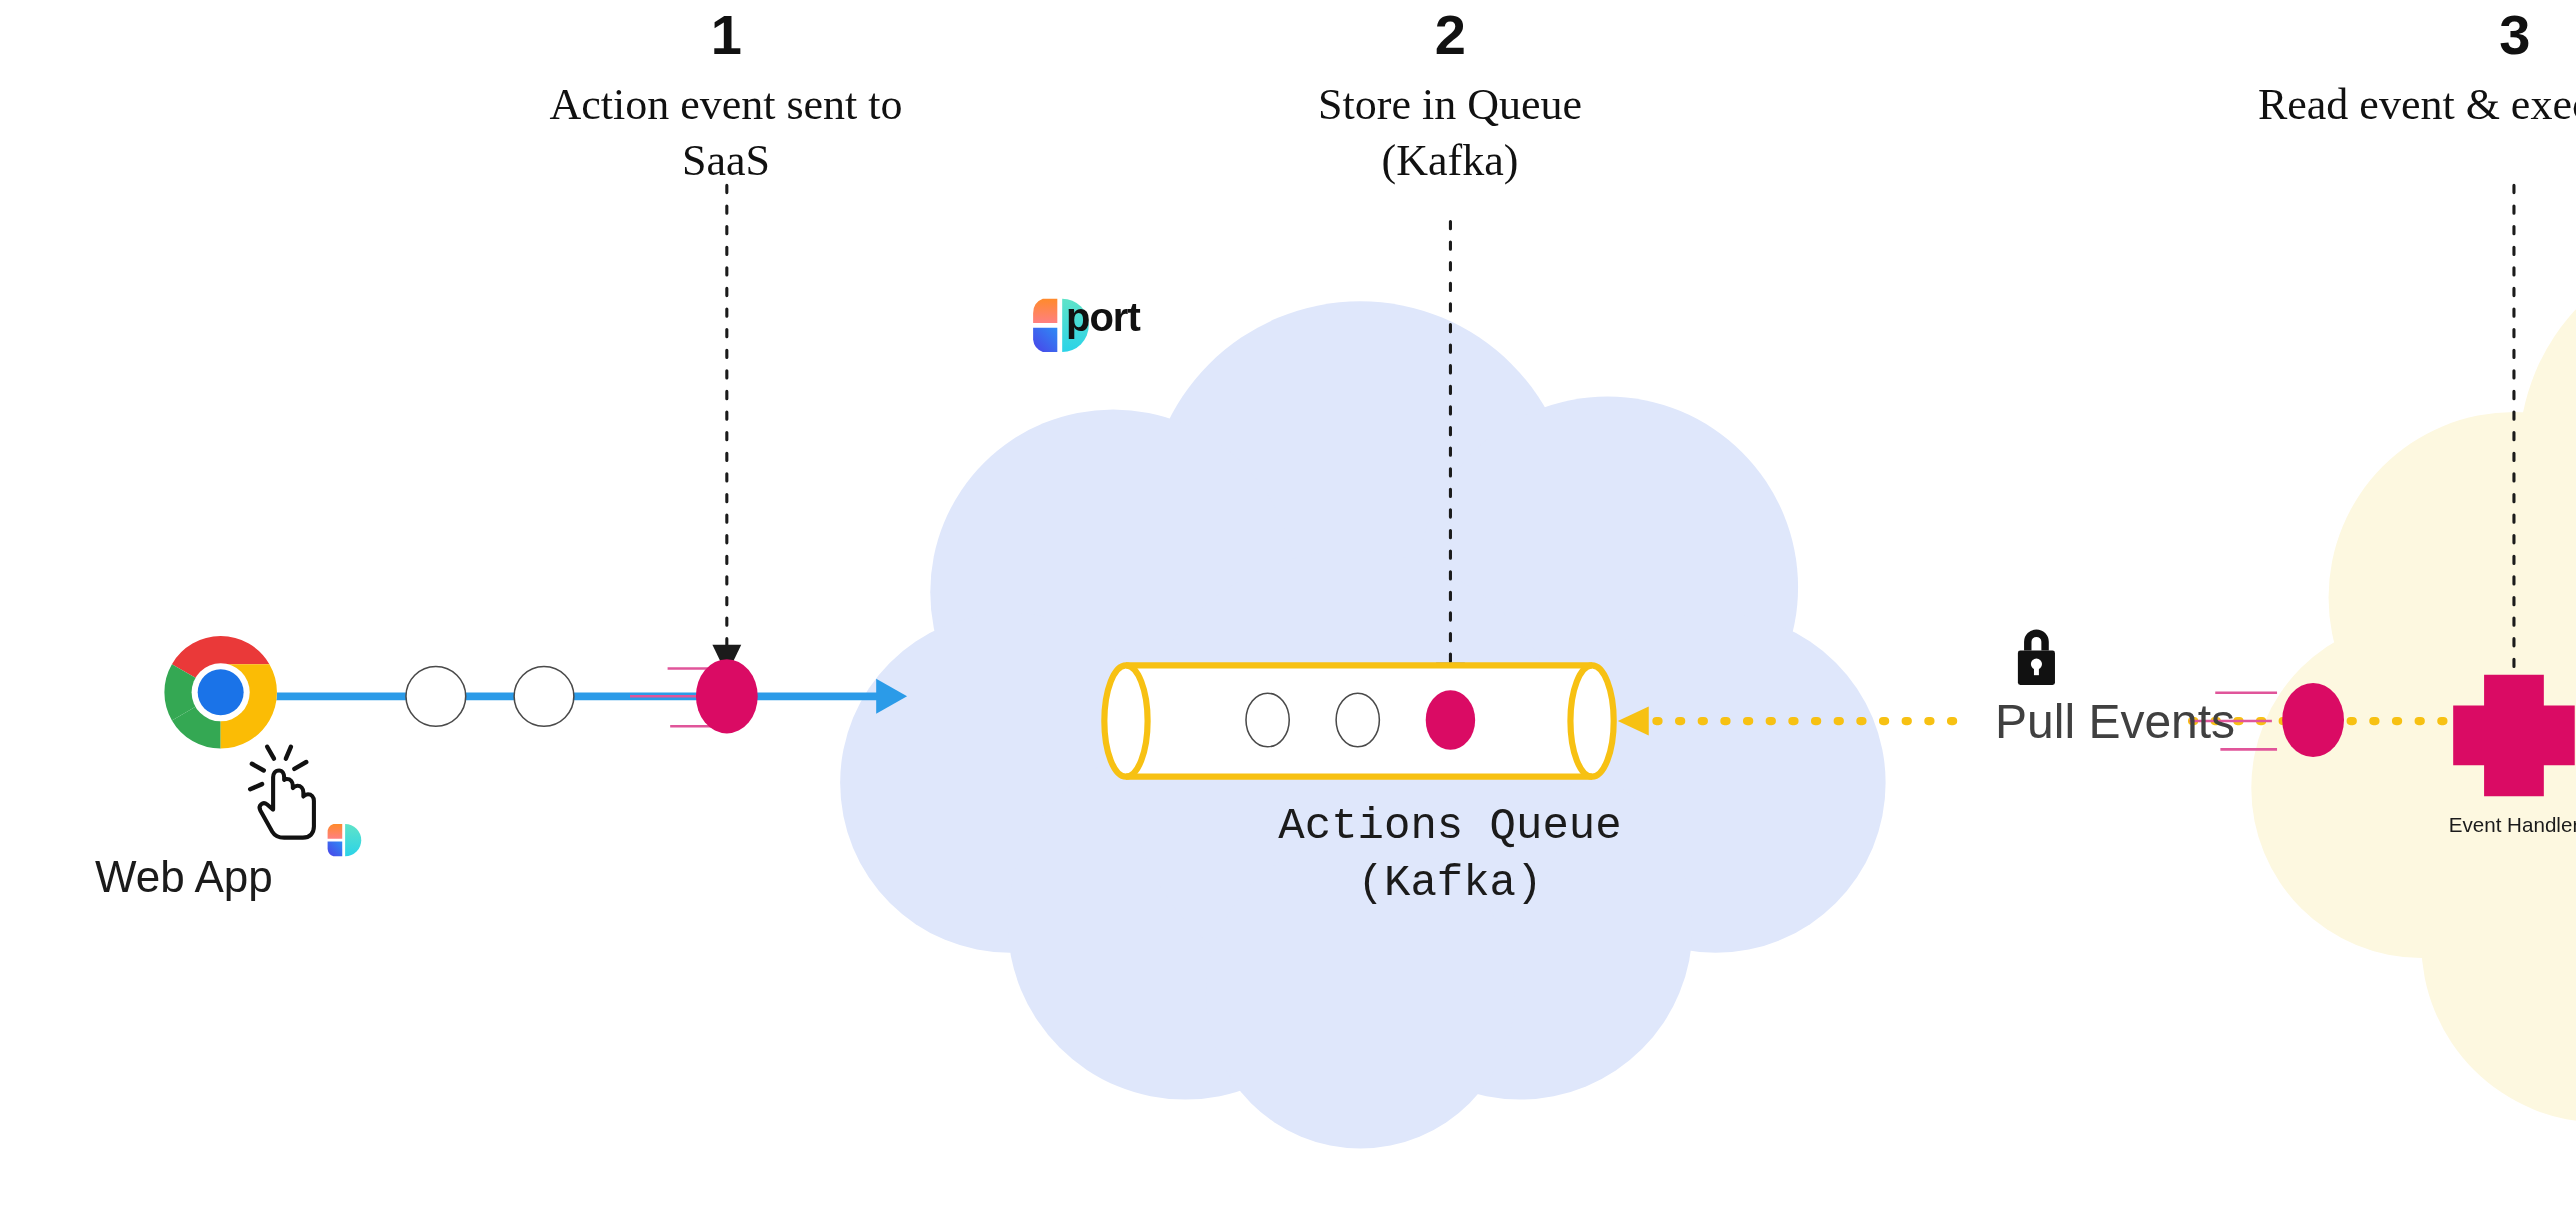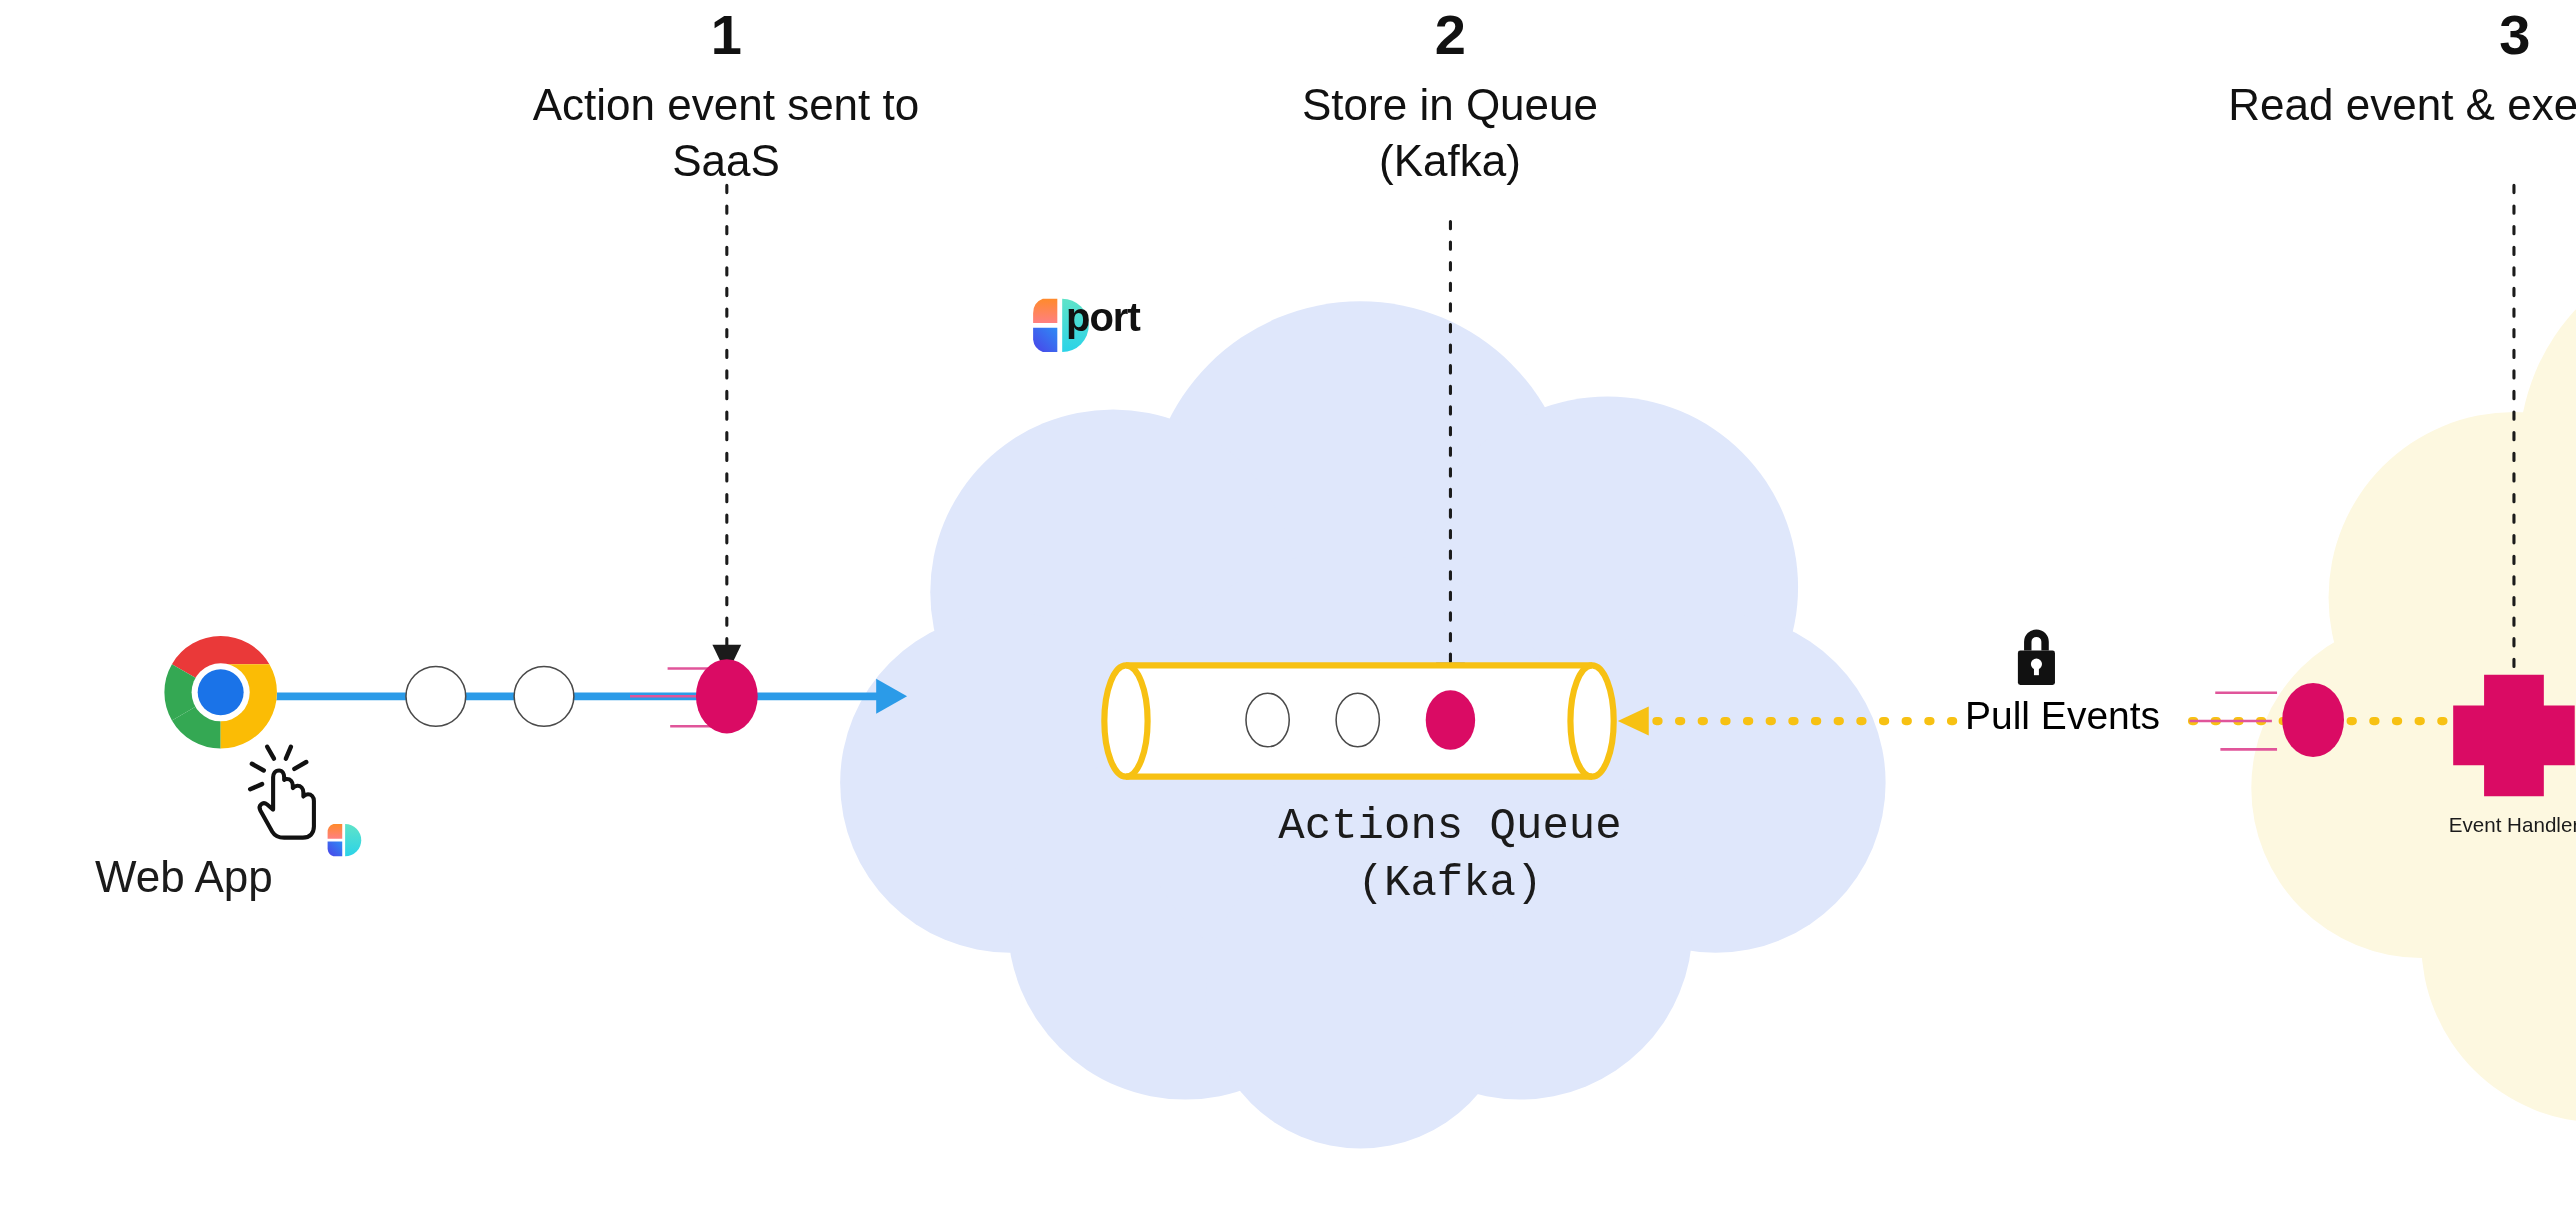--- a/index.html
+++ b/index.html
@@ -6,26 +6,26 @@
   body{
     font-family:"Liberation Sans", sans-serif;
     width:3488px;height:1217px;overflow:hidden;position:relative;
   }
   #stage{position:absolute;left:0;top:0;width:3488px;height:1217px;}
   .svgroot{position:absolute;left:0;top:0;width:3488px;height:1217px;}
 
   
   .step{position:absolute;text-align:center;color:#111111;}
   .step .num{font-size:56px;font-weight:700;line-height:1.0;letter-spacing:-0.5px;}
-  .step .lbl{font-size:44px;font-weight:400;line-height:1.28;margin-top:13.4px;white-space:pre-line;}
+  .step .lbl{font-size:44px;font-weight:400;line-height:1.28;margin-top:13.4px;white-space:pre-line;font-family:Liberation Serif, serif;}
 
   
   .lbl-queue{position:absolute;text-align:center;font-size:44px;color:#1b1b1b;line-height:1.3;white-space:pre-line;}
   .lbl-webapp{position:absolute;font-size:44px;color:#1b1b1b;}
-  .lbl-pull{position:absolute;font-size:39px;color:#000000;}
+  .lbl-pull{position:absolute;font-size:48px;color:#404040;margin-left:30px;}
   .lbl-eh{position:absolute;font-size:20.6px;color:#1b1b1b;text-align:center;}
 </style>
 </head>
 <body>
 
 <div id="stage">
 
   <svg class="svgroot" viewBox="0 0 6770 2363">
     <defs>
       <linearGradient id="gPortOrange" x1="0" y1="1" x2="0" y2="0">

